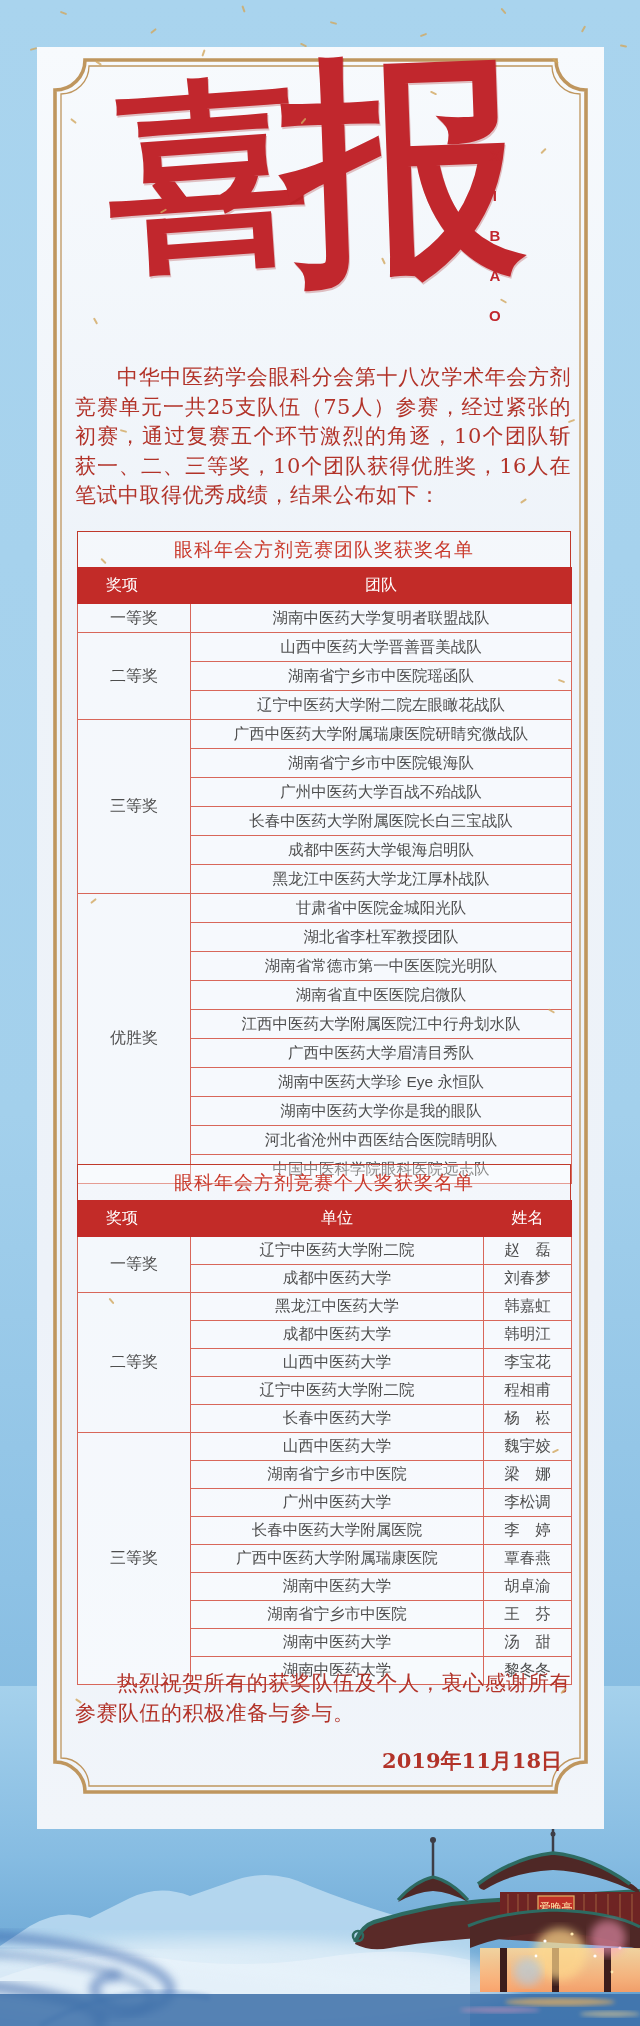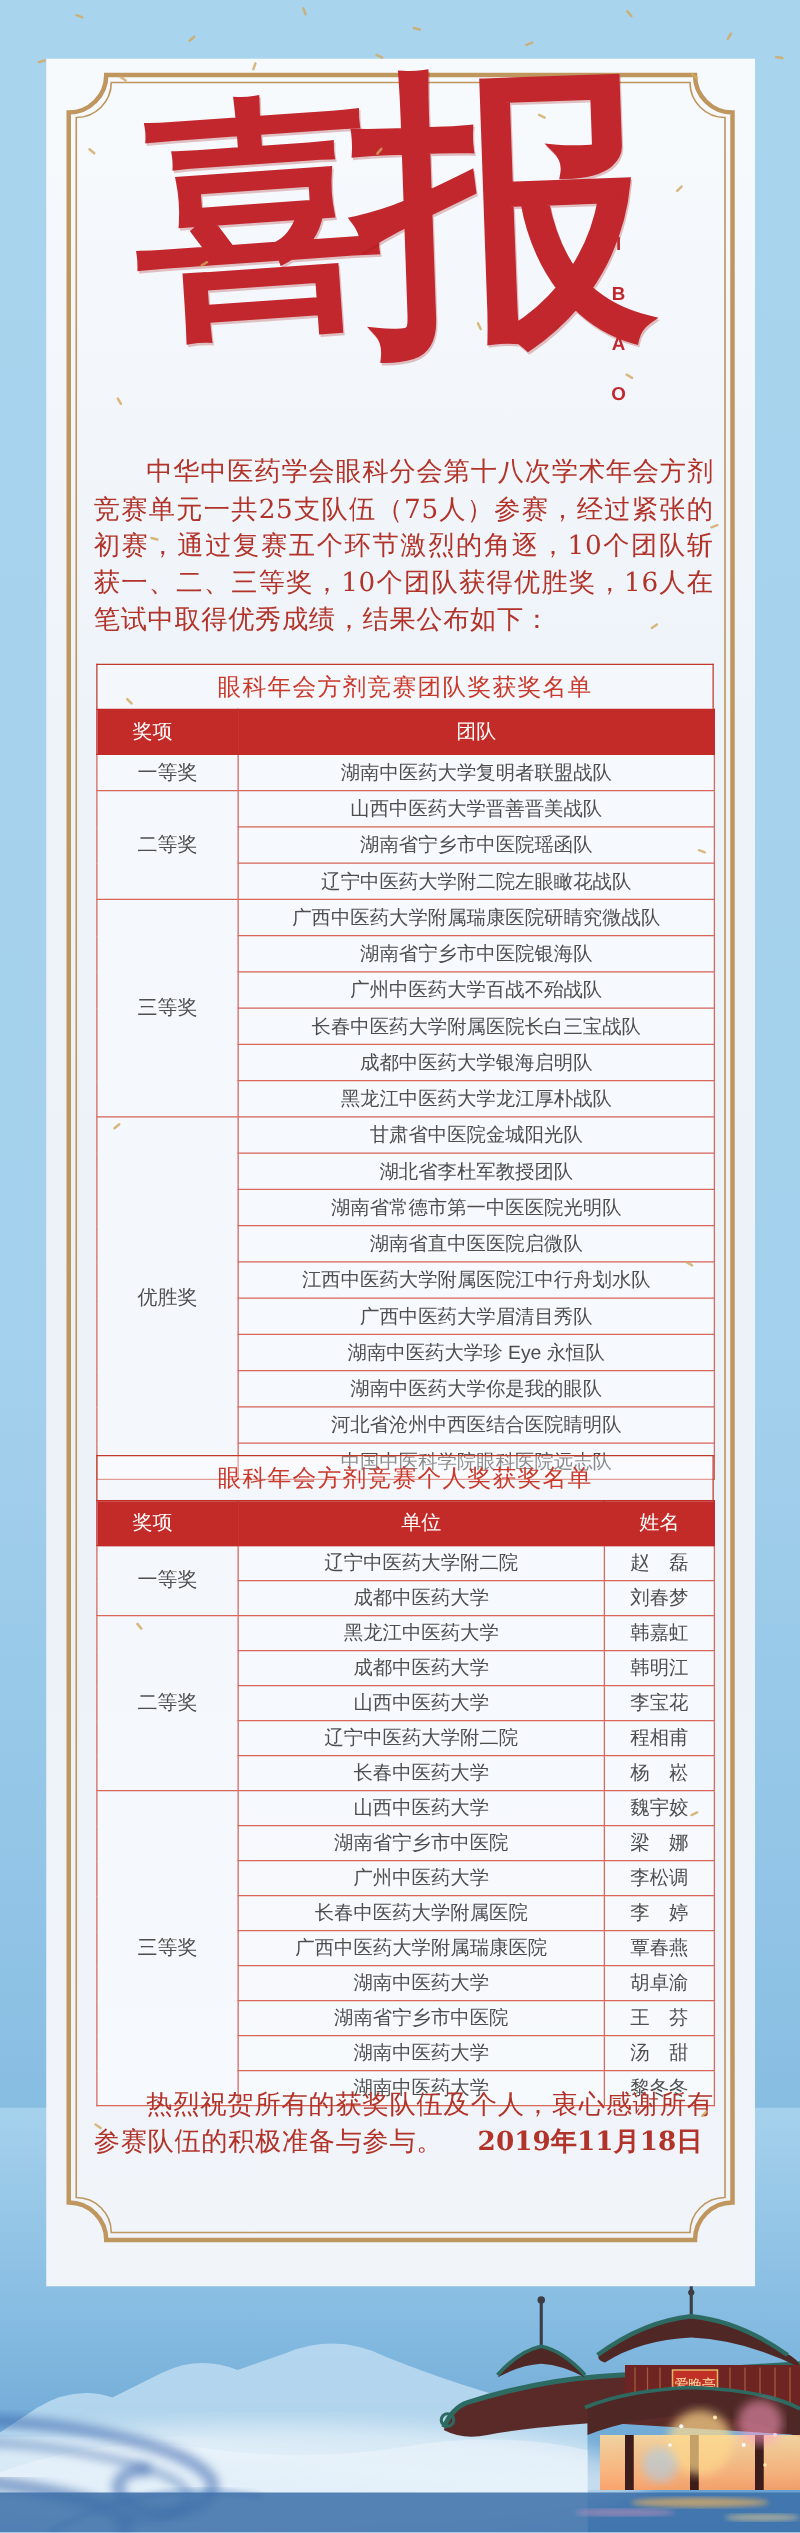--- a/index.html
+++ b/index.html
@@ -35,21 +35,21 @@
   
   .brush{
     position:absolute;left:38px;width:496px;margin:0;
     color:#b23329;font-family:"DejaVu Serif",serif;font-weight:normal;
     font-size:21px;line-height:29.5px;letter-spacing:.5px;
     text-align:justify;text-indent:2em;
   }
   #intro{top:316px;}
   #closing{top:1622px;}
   #date{
-    position:absolute;right:42px;top:1652px;color:#b23329;
+    position:absolute;right:42px;top:1700px;color:#b23329;
     font-family:"DejaVu Serif",serif;font-weight:bold;font-size:21px;
   }
   
   .tbl-wrap{position:absolute;left:40px;width:494px;}
   #team-table-wrap{top:484px;}
   #indiv-table-wrap{top:1117px;}
   .tbl-title{
     border:1px solid #c0392b;border-bottom:none;background:rgba(255,255,255,.35);
     color:#c93a2c;font-size:19px;text-align:center;padding:5px 0 4px;letter-spacing:1px;
   }

